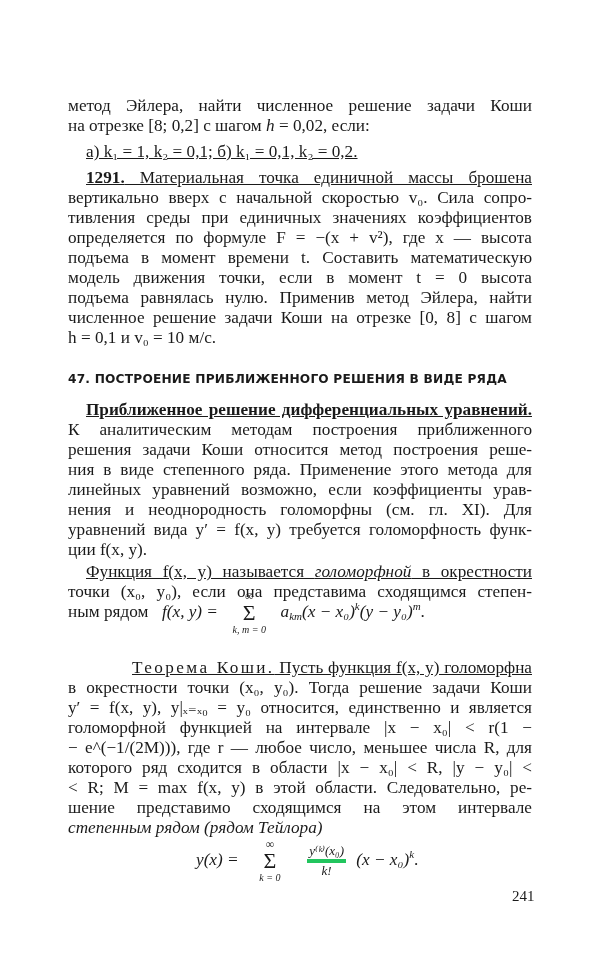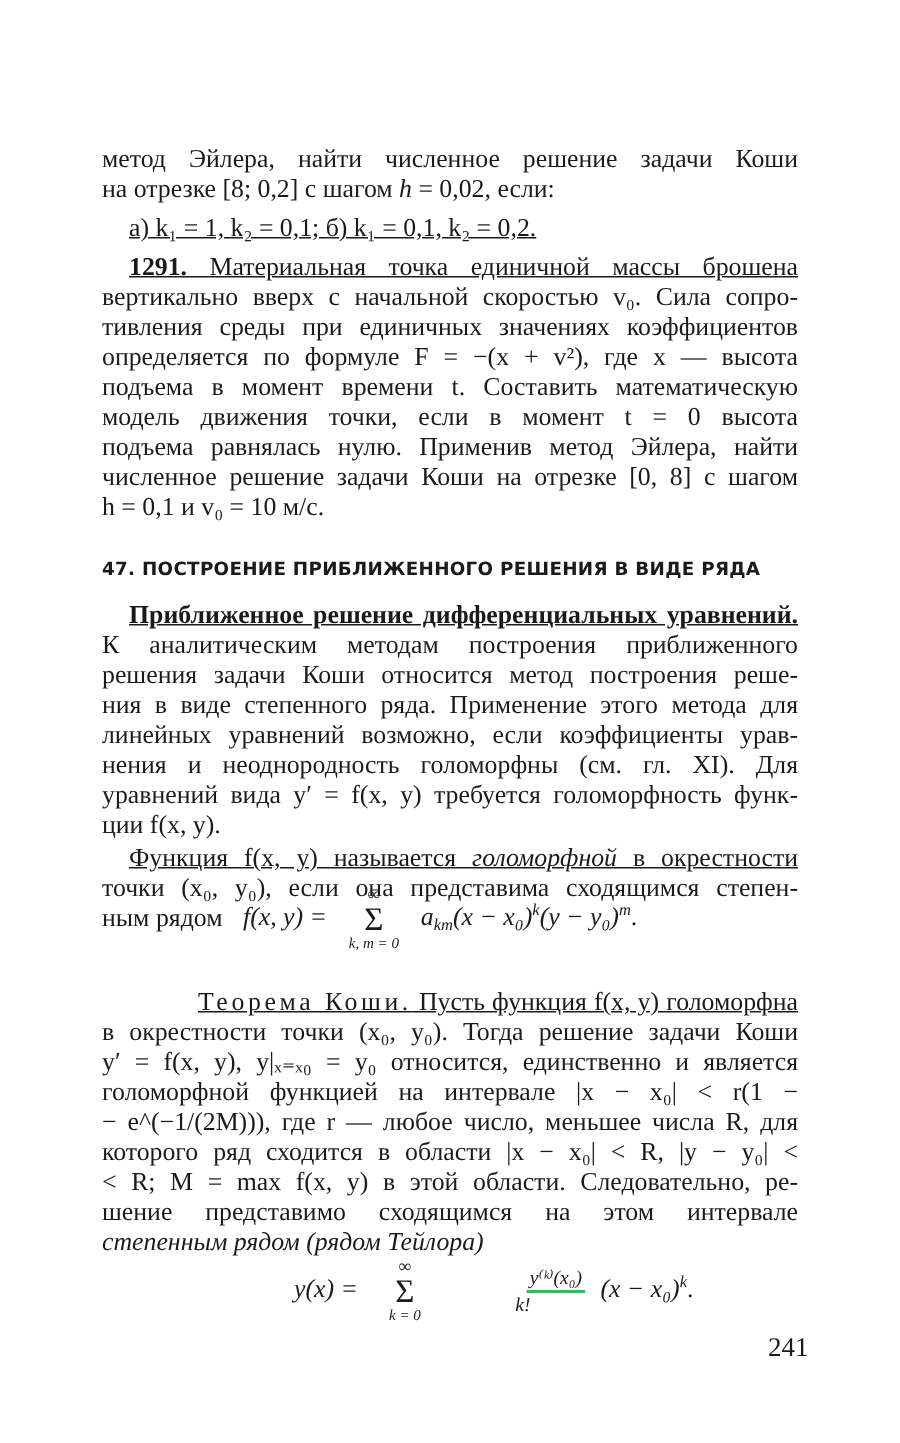--- a/index.html
+++ b/index.html
@@ -16,23 +16,23 @@
   .sub { font-size: 11px; vertical-align: -3px; }
   .sup { font-size: 11px; vertical-align: 7px; }
   .heading { position: absolute; left: 0; top: 276px; font-family: "DejaVu Sans", sans-serif;
              font-weight: bold; font-size: 12.2px; letter-spacing: 0.2px; white-space: nowrap; }
   .formula { position: absolute; white-space: nowrap; font-size: 17.2px; }
   .sum { display: inline-block; position: relative; text-align: center; width: 54px; vertical-align: middle; }
   .sum .inf { display: block; font-size: 12px; line-height: 12px; }
   .sum .sig { display: block; font-size: 22px; line-height: 22px; }
   .sum .lim { display: block; font-size: 10px; line-height: 12px; font-style: italic; }
   .frac { display: inline-block; vertical-align: middle; text-align: center; font-size: 13px; margin: 0 6px; }
-  .frac .num { display: block; border-bottom: 2px solid #22c55e; padding: 0 2px; line-height: 16px; margin-left: 44px; }
+  .frac .num { display: block; border-bottom: 4px solid #22c55e; padding: 0 2px; line-height: 16px; }
   .frac .den { display: block; line-height: 16px; }
-  .pagenum { position: absolute; left: 512px; top: 888px; font-size: 18px; text-align: right; }
+  .pagenum { position: absolute; left: 512px; top: 888px; font-size: 15px; text-align: right; }
 </style>
 </head>
 <body>
 
 <div class="page">
 
   <div class="ln" style="top:0px">метод Эйлера, найти численное решение задачи Коши</div>
   <div class="ln last" style="top:20px"><span>на отрезке [8; 0,2] с шагом </span><span class="i">h</span><span> = 0,02, если:</span></div>
   <div class="ln last indent" style="top:46px">а) k₁ = 1, k₂ = 0,1; б) k₁ = 0,1, k₂ = 0,2.</div>
 

